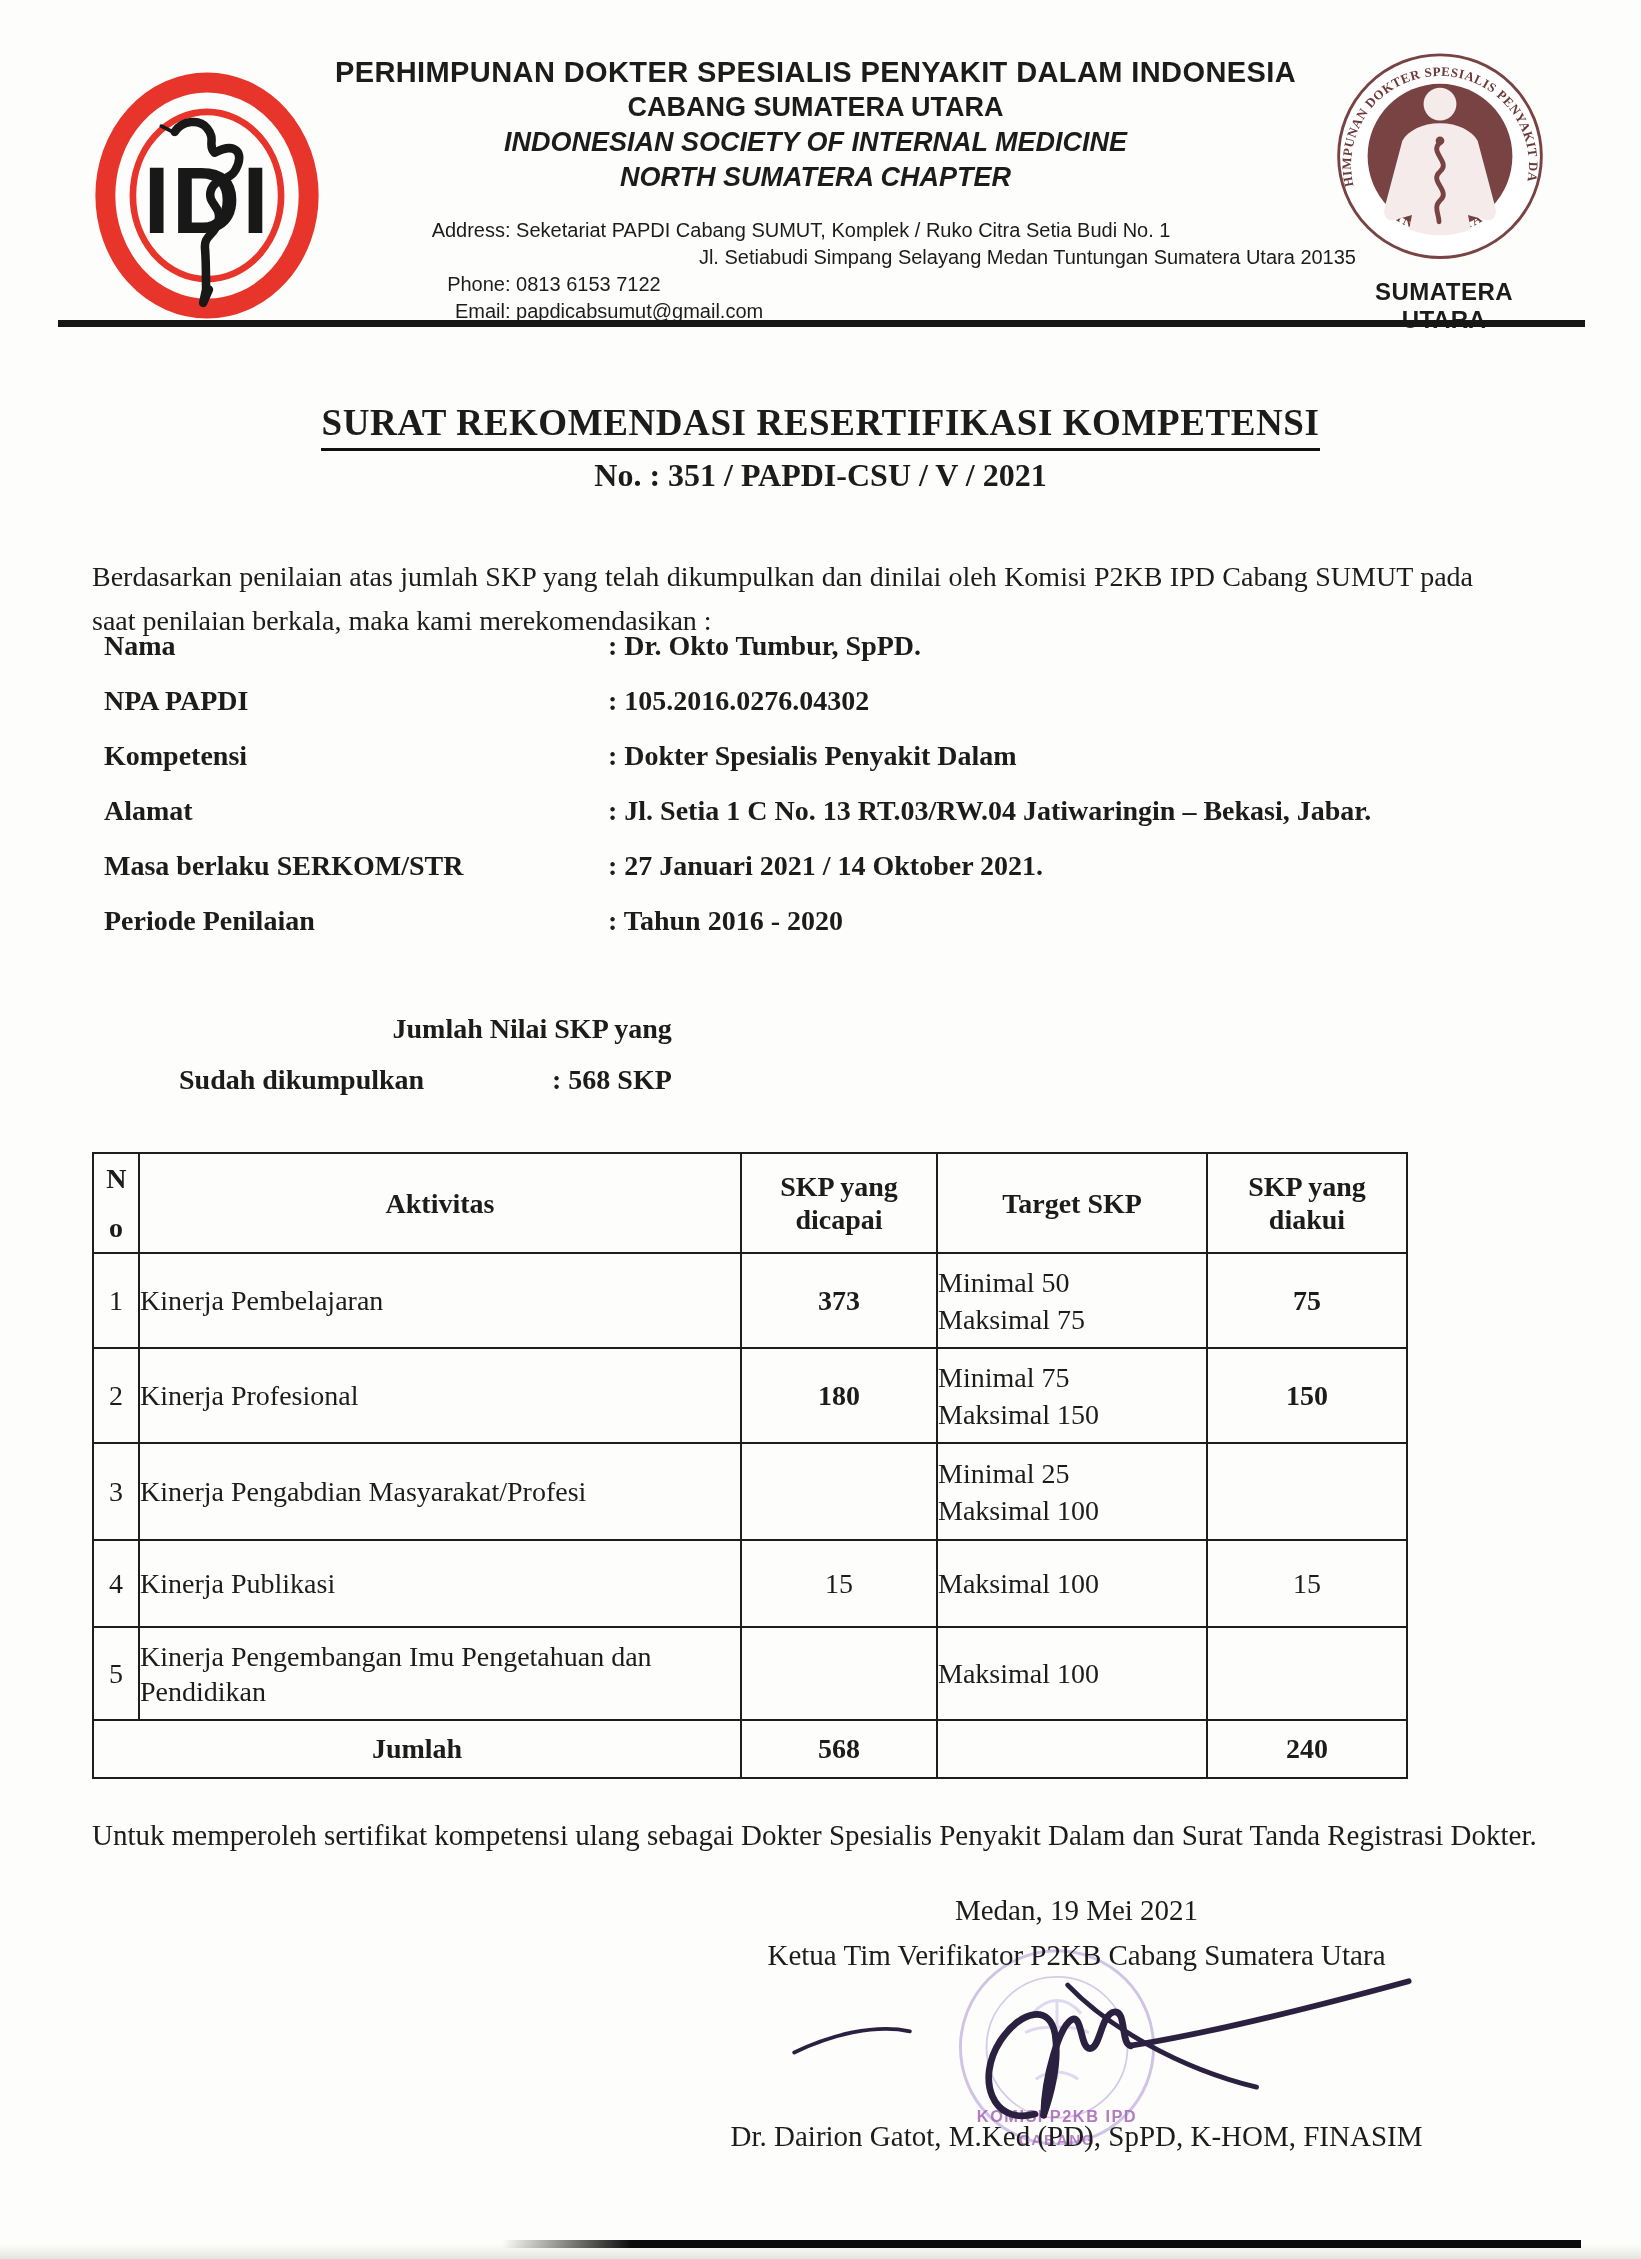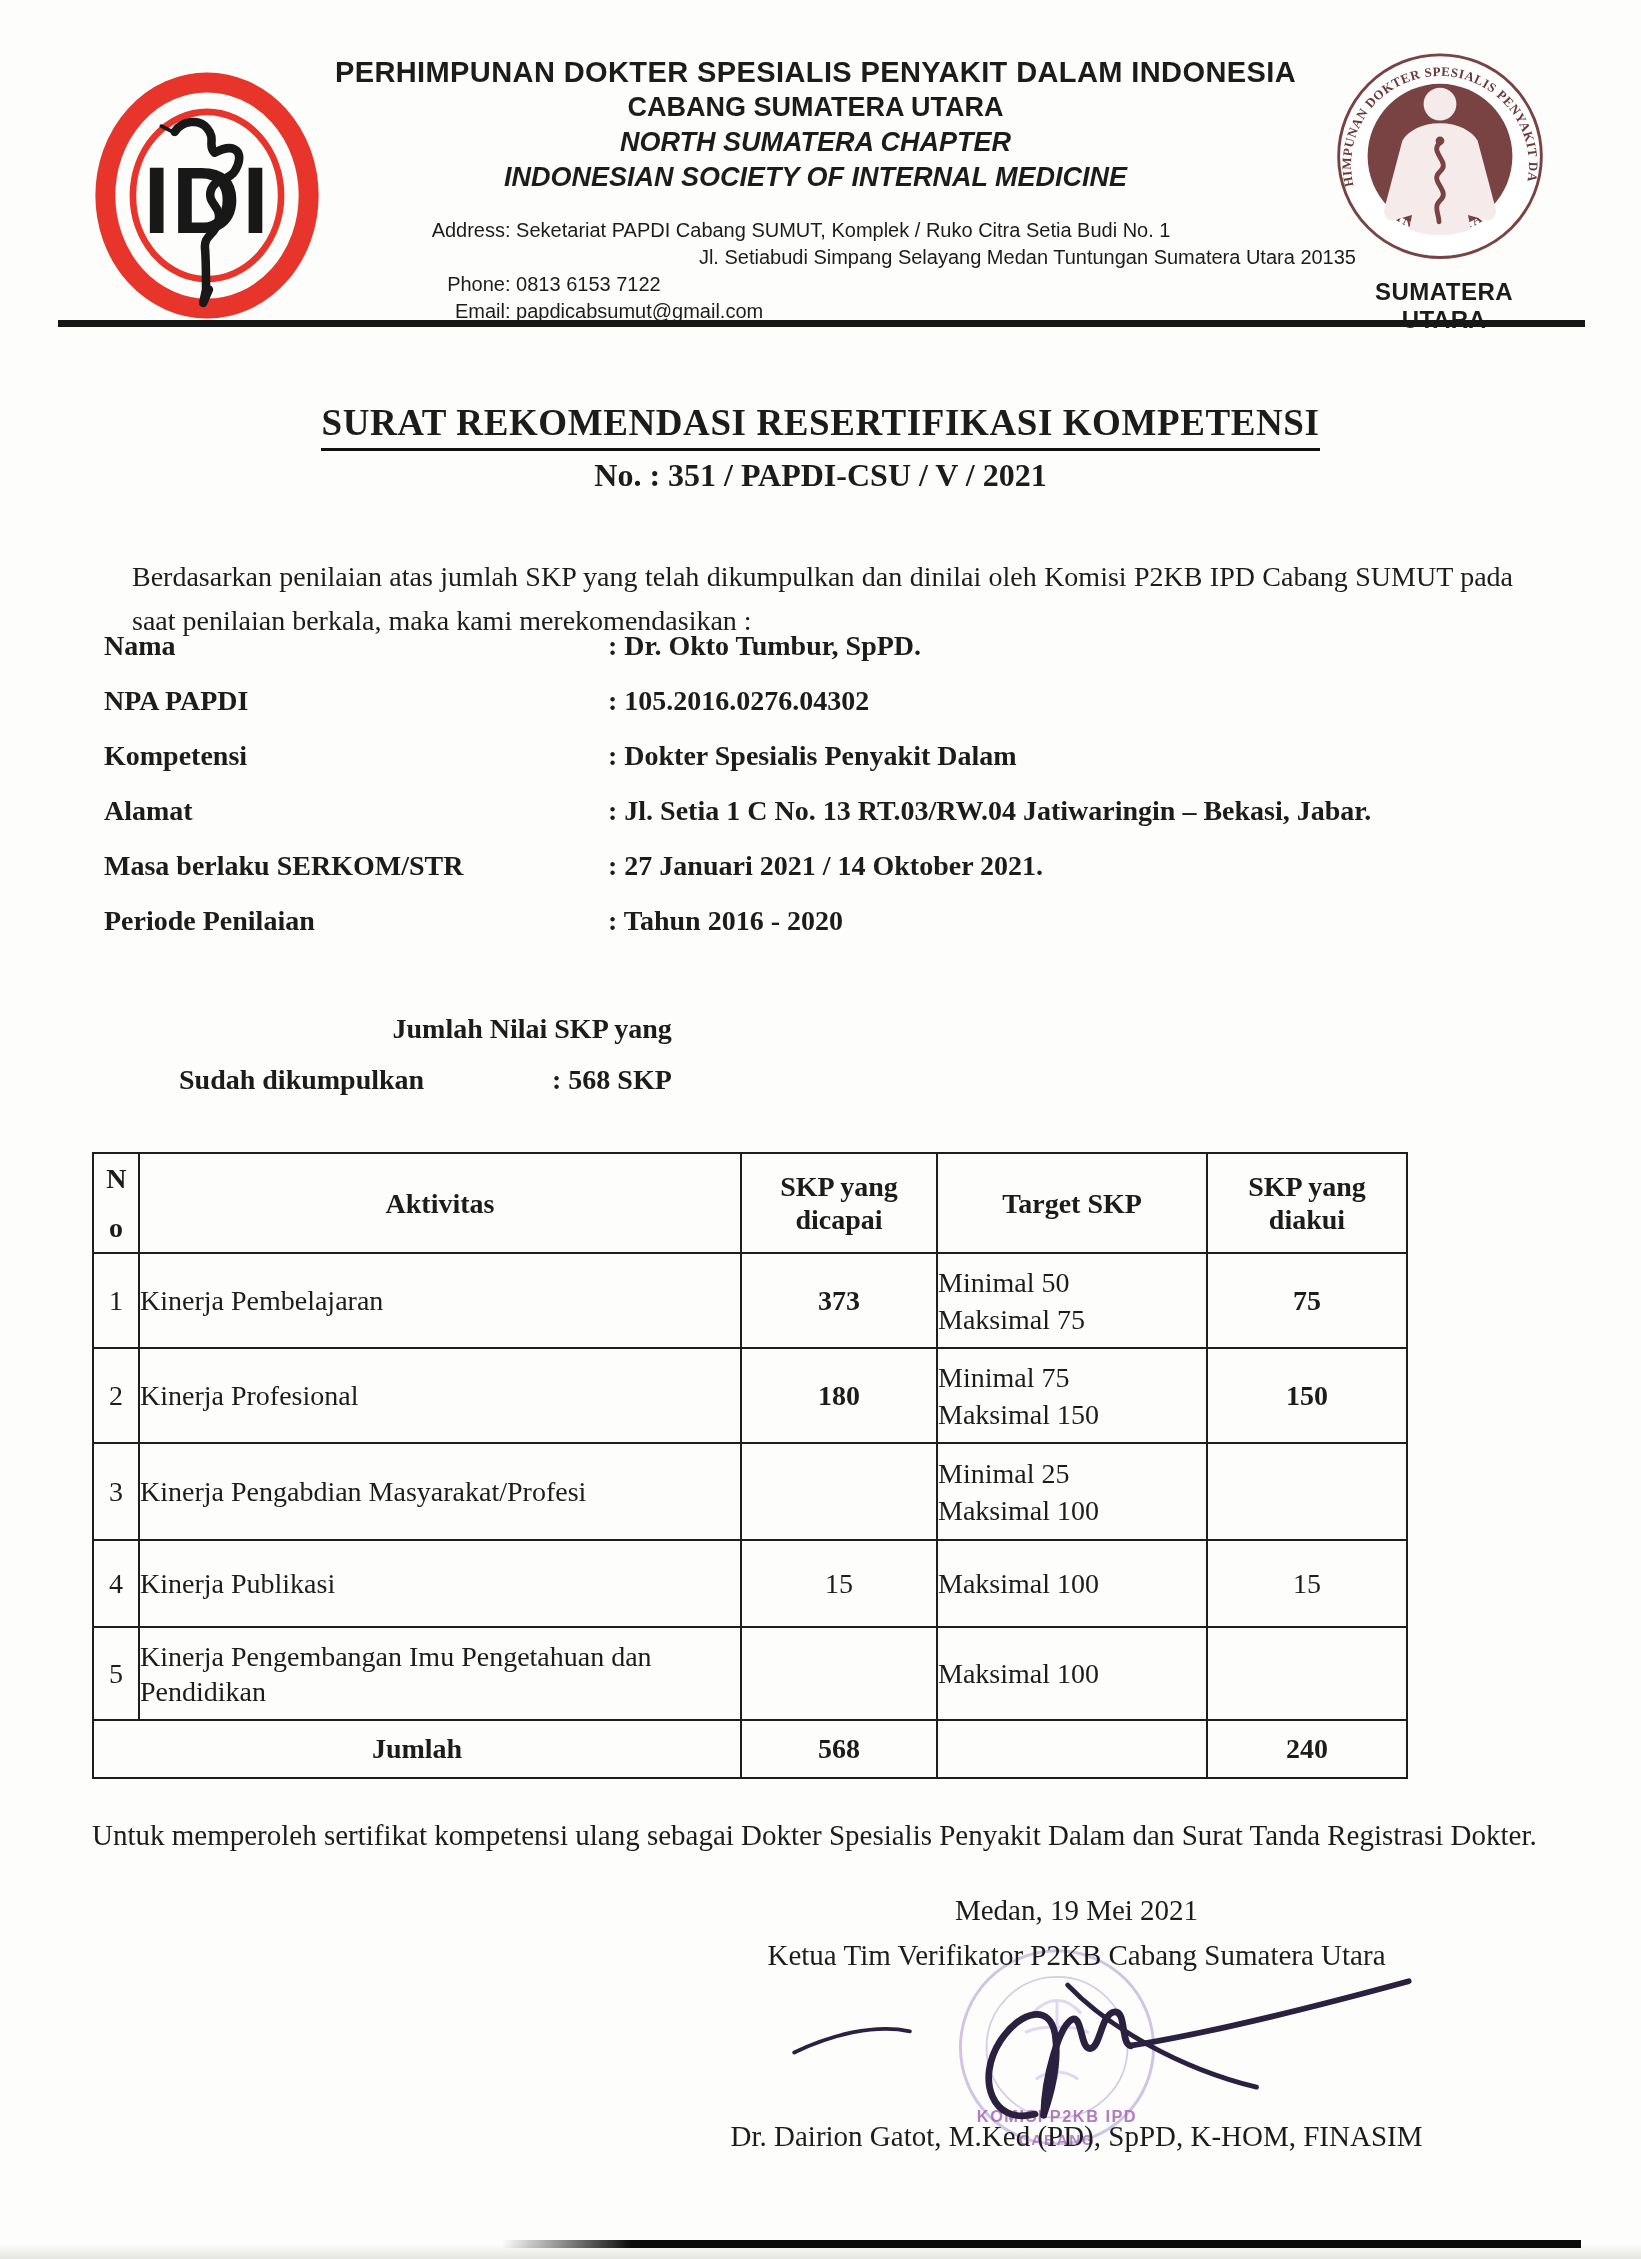--- a/index.html
+++ b/index.html
@@ -25,21 +25,21 @@
   .seal-caption{font-family:"Liberation Sans","DejaVu Sans",sans-serif;
     font-weight:bold;font-size:24px;margin-top:1.9px;letter-spacing:0.5px;margin-left:8px;}
   .header-rule{position:absolute;top:320px;left:58px;width:1527px;height:6.8px;background:#171717;}
   
   .title-block{position:absolute;top:402px;left:0;width:1641px;text-align:center;}
   .title-main{font-size:37px;font-weight:bold;letter-spacing:0.6px;line-height:42px;}
   .title-main span{border-bottom:3.9px solid #111;padding-bottom:4.8px;}
   .title-no{font-size:32px;font-weight:bold;margin-top:12.6px;}
   
   .intro{position:absolute;top:527px;left:92px;width:1381px;font-size:28px;
-    line-height:44px;text-align:justify;margin-left:40px;}
+    line-height:44px;text-align:justify;}
   
   .fields{position:absolute;top:630px;left:104px;width:1458px;}
   .f-row{display:flex;font-weight:bold;font-size:28px;line-height:32px;margin-bottom:23px;}
   .f-label{width:504px;flex:none;}
   
   .skp{position:absolute;top:1012px;left:179px;font-size:28px;font-weight:bold;}
   .skp-l1{line-height:33px;margin-bottom:18.3px;text-align:right;}
   .skp-l2{display:flex;line-height:33px;gap:16px;}
   .skp-l2 .skp-label{width:357px;flex:none;}
   
@@ -81,22 +81,22 @@
       <ellipse cx="120" cy="131" rx="107" ry="119" fill="none" stroke="#e8352b" stroke-width="21"></ellipse>
       <ellipse cx="120" cy="131" rx="78" ry="88" fill="none" stroke="#e8352b" stroke-width="7"></ellipse>
       <text x="120" y="170" text-anchor="middle" font-family="Liberation Sans, DejaVu Sans, sans-serif" font-weight="900" font-size="100" letter-spacing="2" fill="#181818">IDI</text>
       <path d="M 84,64 L 72,58" stroke="#181818" stroke-width="4" fill="none" stroke-linecap="round"></path>
       <path d="M 86,64 C 94,52 112,50 120,60 C 130,72 120,78 128,86 C 150,74 160,86 150,104 C 144,116 128,112 124,126 C 120,140 136,142 132,158 C 128,174 116,172 118,188 C 119,202 119,214 119,230 L 116,244 L 122,230" stroke="#181818" stroke-width="9" fill="none" stroke-linecap="round" stroke-linejoin="round"></path>
     </svg>
 
     <div class="lh-center">
       <div class="lh-l1">PERHIMPUNAN DOKTER SPESIALIS PENYAKIT DALAM INDONESIA</div>
       <div class="lh-l2">CABANG SUMATERA UTARA</div>
+      <div class="lh-l34">INDONESIAN SOCIETY OF INTERNAL MEDICINE</div>
       <div class="lh-l34">NORTH SUMATERA CHAPTER</div>
-      <div class="lh-l34">INDONESIAN SOCIETY OF INTERNAL MEDICINE</div>
 
       <div class="contact">
         <div class="c-row">
           <span class="c-label">Address</span>
           <span class="c-val">: Seketariat PAPDI Cabang SUMUT, Komplek / Ruko Citra Setia Budi No. 1</span>
         </div>
         <div class="c-cont">Jl. Setiabudi Simpang Selayang Medan Tuntungan Sumatera Utara 20135</div>
         <div class="c-row">
           <span class="c-label">Phone</span>
           <span class="c-val">: 0813 6153 7122</span>

